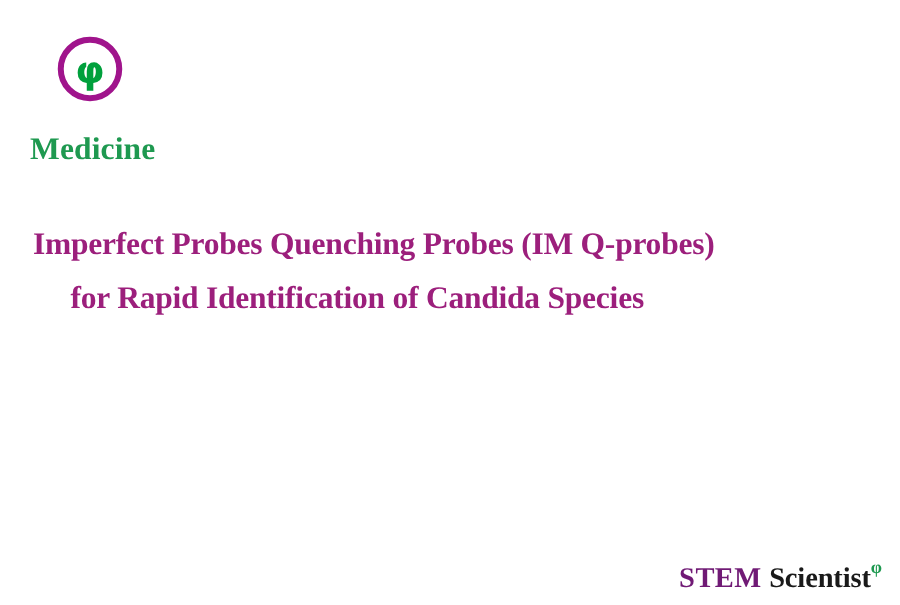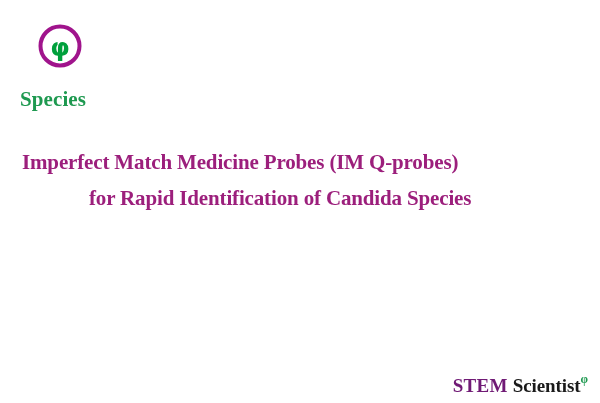--- a/index.html
+++ b/index.html
@@ -64,21 +64,21 @@
     font-weight: bold;
     color: #9c1f7c;
     letter-spacing: -0.15px;
     white-space: nowrap;
   }
   .title-line-1 {
     padding-left: 22px;
     margin-bottom: 11px;
   }
   .title-line-2 {
-    padding-left: 89px;
+    padding-left: 47px;
   }
 
   
   .brand {
     position: absolute;
     right: 12px;
     bottom: 8px;
     font-family: "Liberation Serif", "DejaVu Serif", serif;
     font-size: 19px;
     font-weight: bold;
@@ -109,24 +109,24 @@
 
 <div class="page">
 
   <div class="logo-mark">
     <svg viewBox="0 0 46 46" xmlns="http://www.w3.org/2000/svg" aria-hidden="true">
       <circle cx="23" cy="23" r="19.5" fill="none" stroke="#a0148c" stroke-width="4"></circle>
       <text x="23" y="32.5" text-anchor="middle" font-family="'DejaVu Sans', sans-serif" font-size="25" font-weight="bold" fill="#00a03c">φ</text>
     </svg>
   </div>
 
-  <div class="journal-name">Species</div>
+  <div class="journal-name">Medicine</div>
 
   <div class="title-block">
-    <div class="title-line title-line-1">Imperfect Match Medicine Probes (IM Q-probes)</div>
+    <div class="title-line title-line-1">Imperfect Probes Quenching Probes (IM Q-probes)</div>
     <div class="title-line title-line-2">for Rapid Identification of Candida Species</div>
   </div>
 
   <div class="brand">
     <span class="brand-stem">STEM</span><span class="brand-scientist">Scientist</span><span class="brand-phi">φ</span>
   </div>
 
 </div>
 
 </body></html>

